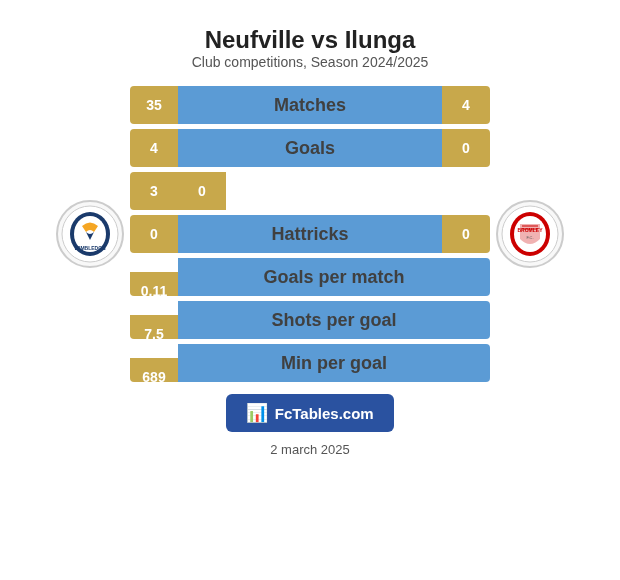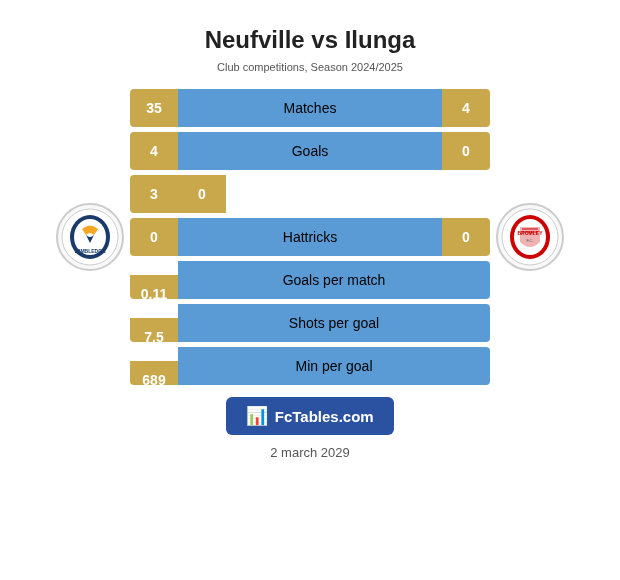--- a/index.html
+++ b/index.html
@@ -18,23 +18,23 @@
       padding: 26px 10px 6px;
     }
 
     .title {
       font-size: 24px;
       font-weight: bold;
       color: #222;
     }
 
     .subtitle {
-      font-size: 11px;
+      font-size: 14px;
       color: #555;
-      margin-top: 7px;
+      margin-top: 0;
     }
 
     .comparison-section {
       display: flex;
       flex-direction: row;
       align-items: center;
       justify-content: center;
       width: 100%;
       padding: 10px 10px 0;
       gap: 0;
@@ -97,23 +97,23 @@
       width: 48px;
       display: flex;
       align-items: center;
       justify-content: center;
       height: 100%;
       flex-shrink: 0;
     }
 
     .stat-label {
       background: #5b9bd5;
-      color: #000000;
-      font-size: 14px;
-      font-weight: normal;
+      color: #404040;
+      font-size: 18px;
+      font-weight: bold;
       flex: 1;
       display: flex;
       align-items: center;
       justify-content: center;
       height: 100%;
     }
 
     .stat-right-val {
       background: #c8a84b;
       color: #fff;
@@ -238,13 +238,13 @@
       </svg>
     </div>
   </div>
 </div>
 
 <div class="footer-logo">
   <span class="footer-logo-icon">📊</span>
   <span>FcTables.com</span>
 </div>
 
-<div class="footer-date">2 march 2029</div>
+<div class="footer-date">2 march 2025</div>
 
 </body></html>

